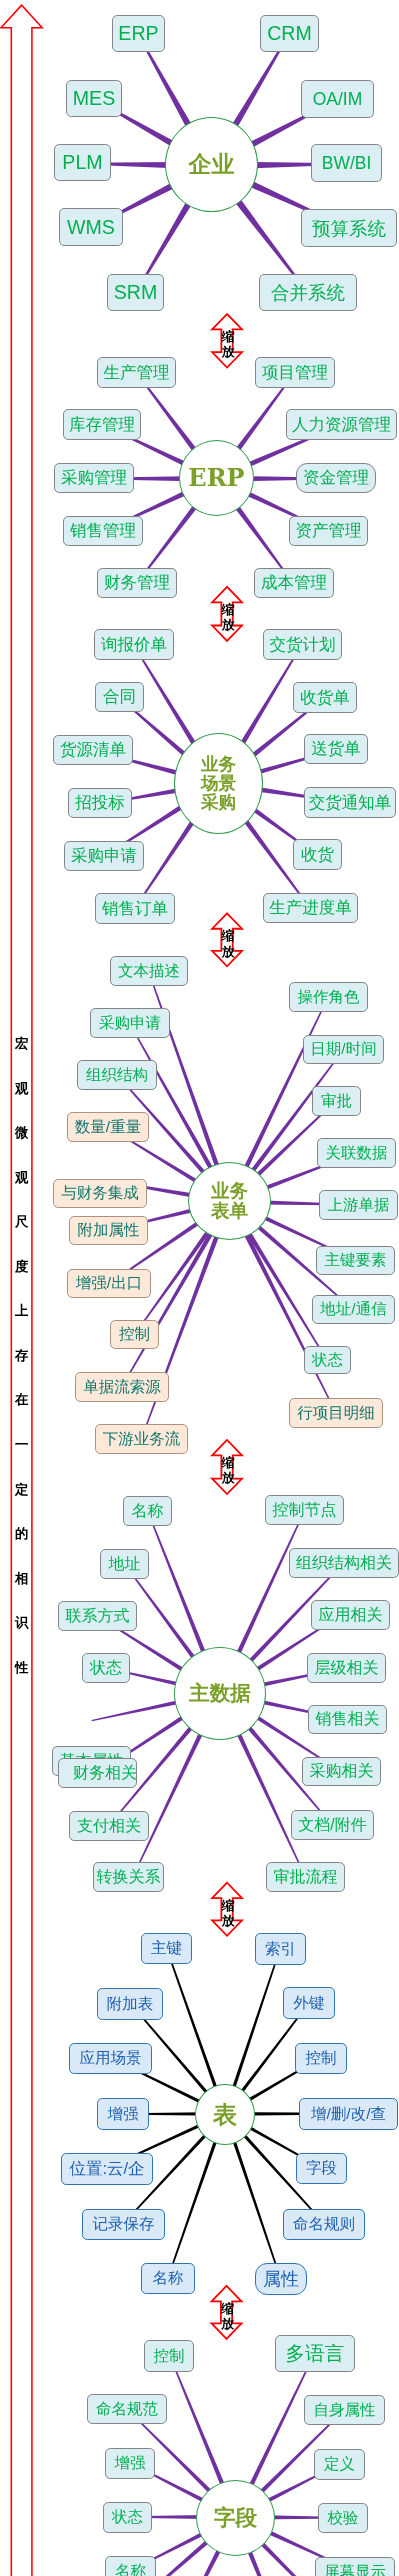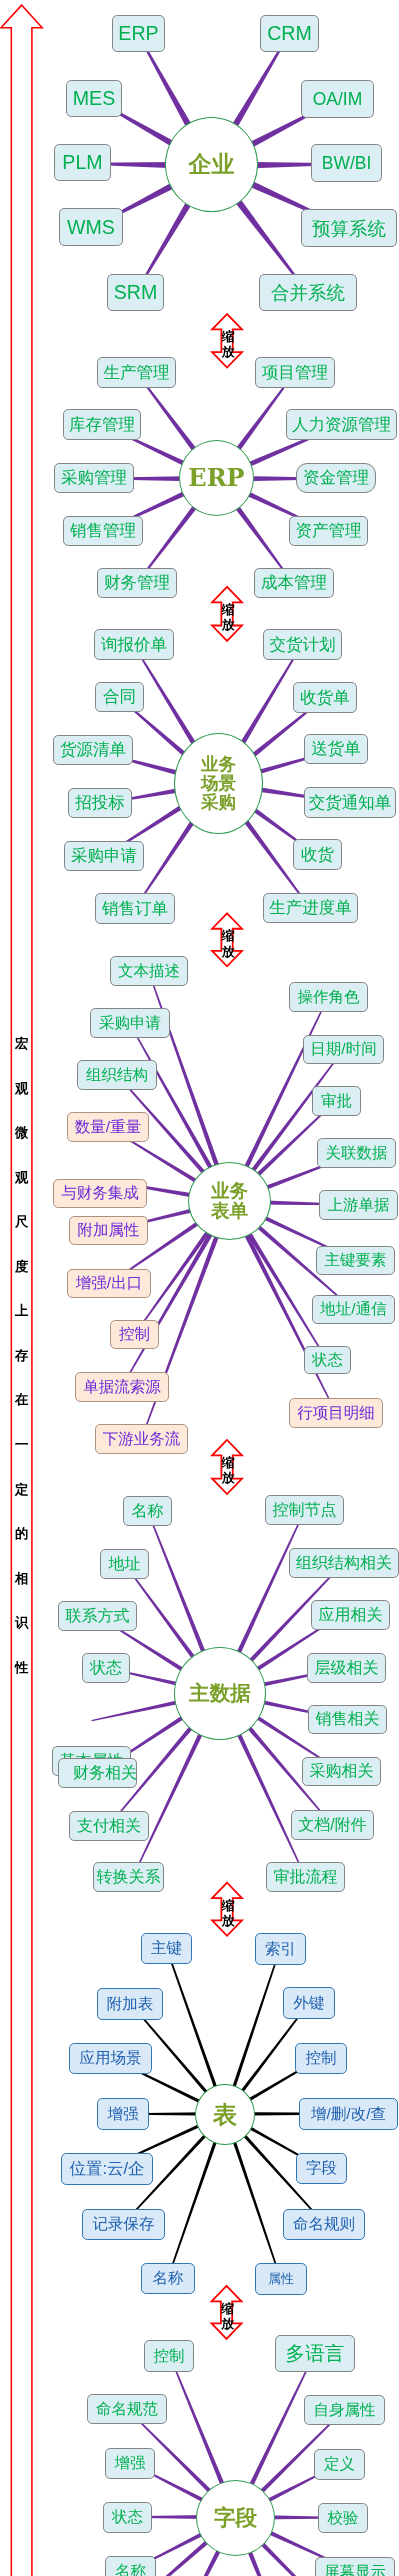--- a/index.html
+++ b/index.html
@@ -4,21 +4,21 @@
 <style>
   html,body{margin:0;padding:0;background:#ffffff;}
   #canvas{position:relative;width:399px;height:2708px;background:#ffffff;overflow:hidden;
           font-family:"Liberation Sans","DejaVu Sans",sans-serif;}
   svg.layer{position:absolute;left:0;top:0;width:399px;height:2708px;}
   #lines-layer{z-index:0;}
   #overlay-layer{z-index:4;pointer-events:none;}
   .node{position:absolute;z-index:2;border-radius:5.2px;display:flex;align-items:center;
         justify-content:center;box-sizing:border-box;white-space:nowrap;}
   .fill-blue{background:#daeef3;border:1px solid #848484;color:#00b050;}
-  .fill-orange{background:#fde9d9;border:1px solid #ab9180;color:#6d28d9;}
+  .fill-orange{background:#fde9d9;border:1px solid #ab9180;color:#0f766e;}
   .fill-bluestyle{background:#d9e9f7;border:1.5px solid #2e75b6;color:#1f61b0;}
   .center-ellipse{position:absolute;z-index:2;background:#ffffff;border:1px solid #2e9a4c;
         border-radius:50%;display:flex;flex-direction:column;align-items:center;
         justify-content:center;color:#7aa02a;font-weight:bold;line-height:1.08;box-sizing:border-box;}
   .center-ellipse.serif{font-family:"DejaVu Serif","Liberation Serif",serif;}
   .center-line{white-space:nowrap;}
   .zoom-arrow-text{font-weight:bold;fill:#000000;}
   .axis-char{font-weight:bold;fill:#000000;}
 </style>
 </head>
@@ -374,21 +374,21 @@
       </div>
       <div class="node fill-bluestyle" style="left: 82px; top: 2209px; width: 83px; height: 31px; font-size: 15.5px;">
         <span>记录保存</span>
       </div>
       <div class="node fill-bluestyle" style="left: 283px; top: 2209px; width: 82px; height: 31px; font-size: 15.5px;">
         <span>命名规则</span>
       </div>
       <div class="node fill-bluestyle" style="left: 141px; top: 2263px; width: 54px; height: 31px; font-size: 15.5px;">
         <span>名称</span>
       </div>
-      <div class="node fill-bluestyle" style="left: 255px; top: 2263px; width: 52px; height: 32px; font-size: 13px;">
+      <div class="node fill-bluestyle" style="left: 255px; top: 2263px; width: 52px; height: 32px; font-size: 18px; border-radius: 12px;">
         <span>属性</span>
       </div>
       <div class="center-ellipse" style="left: 195px; top: 2084px; width: 60px; height: 61px; font-size: 24px;">
         <div class="center-line">表</div>
       </div>
       <div class="node fill-blue" style="left: 144px; top: 2340px; width: 50px; height: 32px; font-size: 15.5px;">
         <span>控制</span>
       </div>
       <div class="node fill-blue" style="left: 275px; top: 2335px; width: 80px; height: 37px; font-size: 19.6px;">
         <span>多语言</span>

